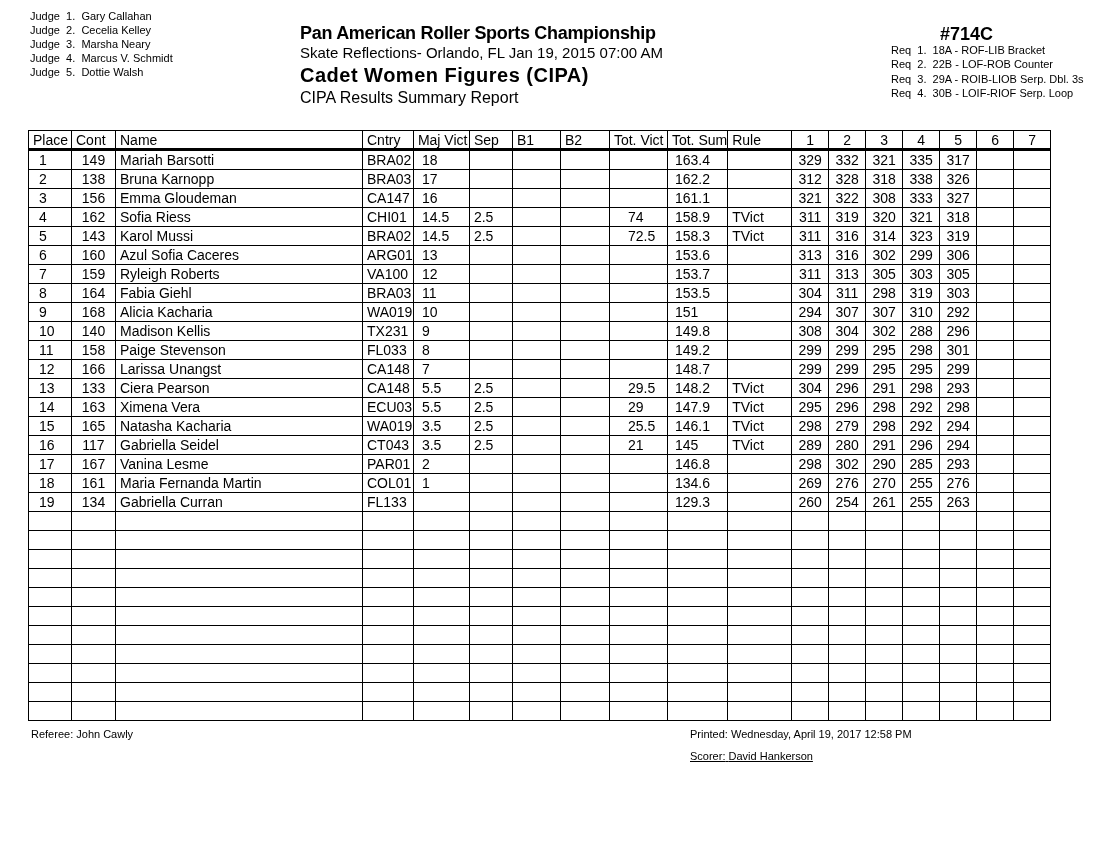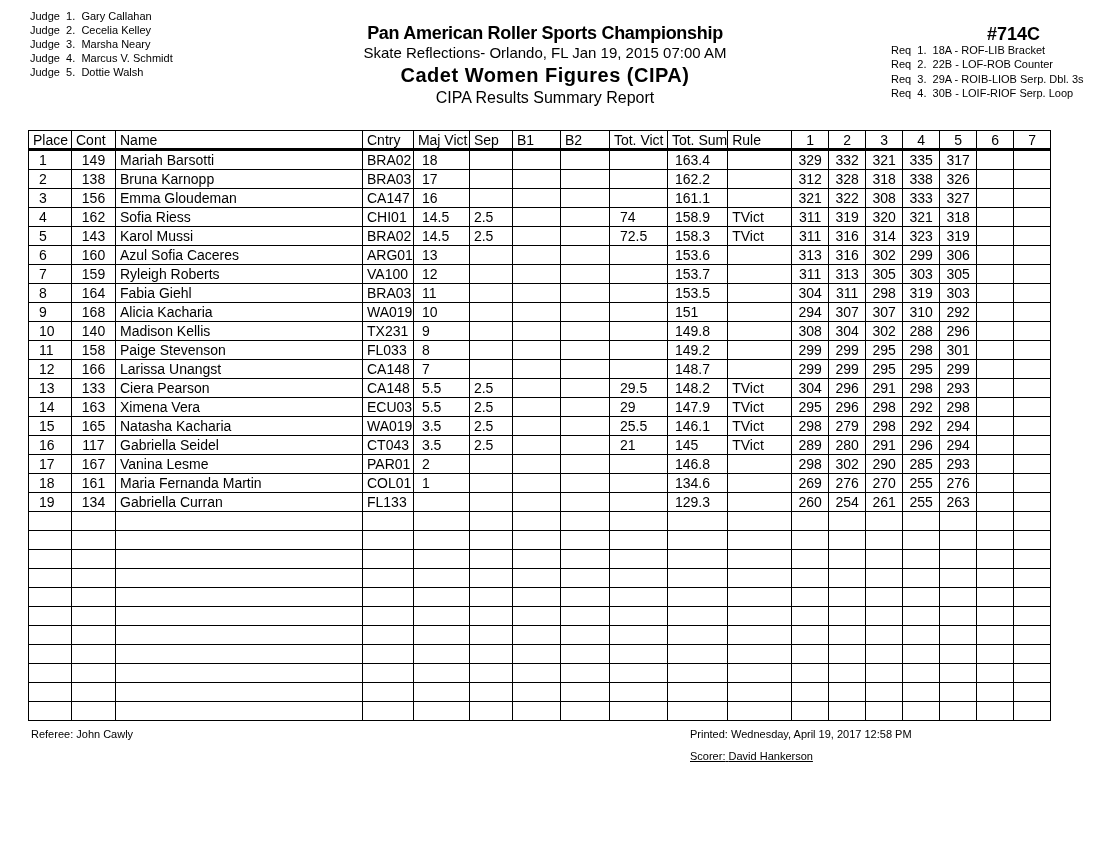--- a/index.html
+++ b/index.html
@@ -3,45 +3,45 @@
 <meta charset="utf-8">
 <style>
   html, body { margin: 0; padding: 0; background: #ffffff; }
   body {
     width: 1100px; height: 850px; position: relative; overflow: hidden;
     font-family: "Liberation Sans", sans-serif; color: #000;
   }
   .abs { position: absolute; }
   .judges { left: 30px; top: 9px; font-size: 11px; line-height: 14px; }
   .judges .row { white-space: pre; }
-  .center-hdr { left: 300px; width: 490px; top: 22px; text-align: center; }
+  .center-hdr { left: 300px; width: 490px; top: 22px; }
   .title1 { font-weight: bold; font-size: 18px; line-height: 22px; letter-spacing: -0.3px; }
   .title2 { font-size: 15px; line-height: 18px; }
   .title3 { font-weight: bold; font-size: 20px; line-height: 26px; letter-spacing: 0.5px; }
   .title4 { font-size: 16px; line-height: 20px; }
-  .figure-no { left: 940px; top: 24px; width: 100px; text-align: right; font-weight: bold; font-size: 18px; }
+  .figure-no { left: 940px; top: 24px; width: 100px; text-align: left; font-weight: bold; font-size: 18px; }
   .reqs { left: 891px; top: 43px; font-size: 11px; line-height: 14.3px; }
   .reqs .row { white-space: pre; }
 
   table.results {
     position: absolute; left: 28px; top: 130px;
     border-collapse: collapse; table-layout: fixed;
     font-size: 14px;
   }
   table.results td, table.results th {
     border: 1px solid #000; padding: 0 0 0 4px; height: 18px;
     font-weight: normal; text-align: left; white-space: nowrap; overflow: hidden;
   }
   table.results thead th { height: 17px; border-bottom: 3px solid #000; }
   table.results td.num { text-align: center; padding: 0; }
   table.results td.ctr { text-align: center; padding: 0; }
   table.results th.ctr { text-align: center; padding: 0; }
   table.results td.pl { padding-left: 10px; }
   table.results td.mv { padding-left: 8px; }
-  table.results td.tv { padding-left: 10px; }
+  table.results td.tv { padding-left: 18px; }
   table.results td.ts { padding-left: 7px; }
   table.results td.ru { }
 
   .footer { font-size: 11px; }
   .referee { left: 31px; top: 728px; text-align: right; }
   .printed { left: 690px; top: 728px; }
   .scorer { left: 690px; top: 750px; text-decoration: underline; }
 </style>
 </head>
 <body>

